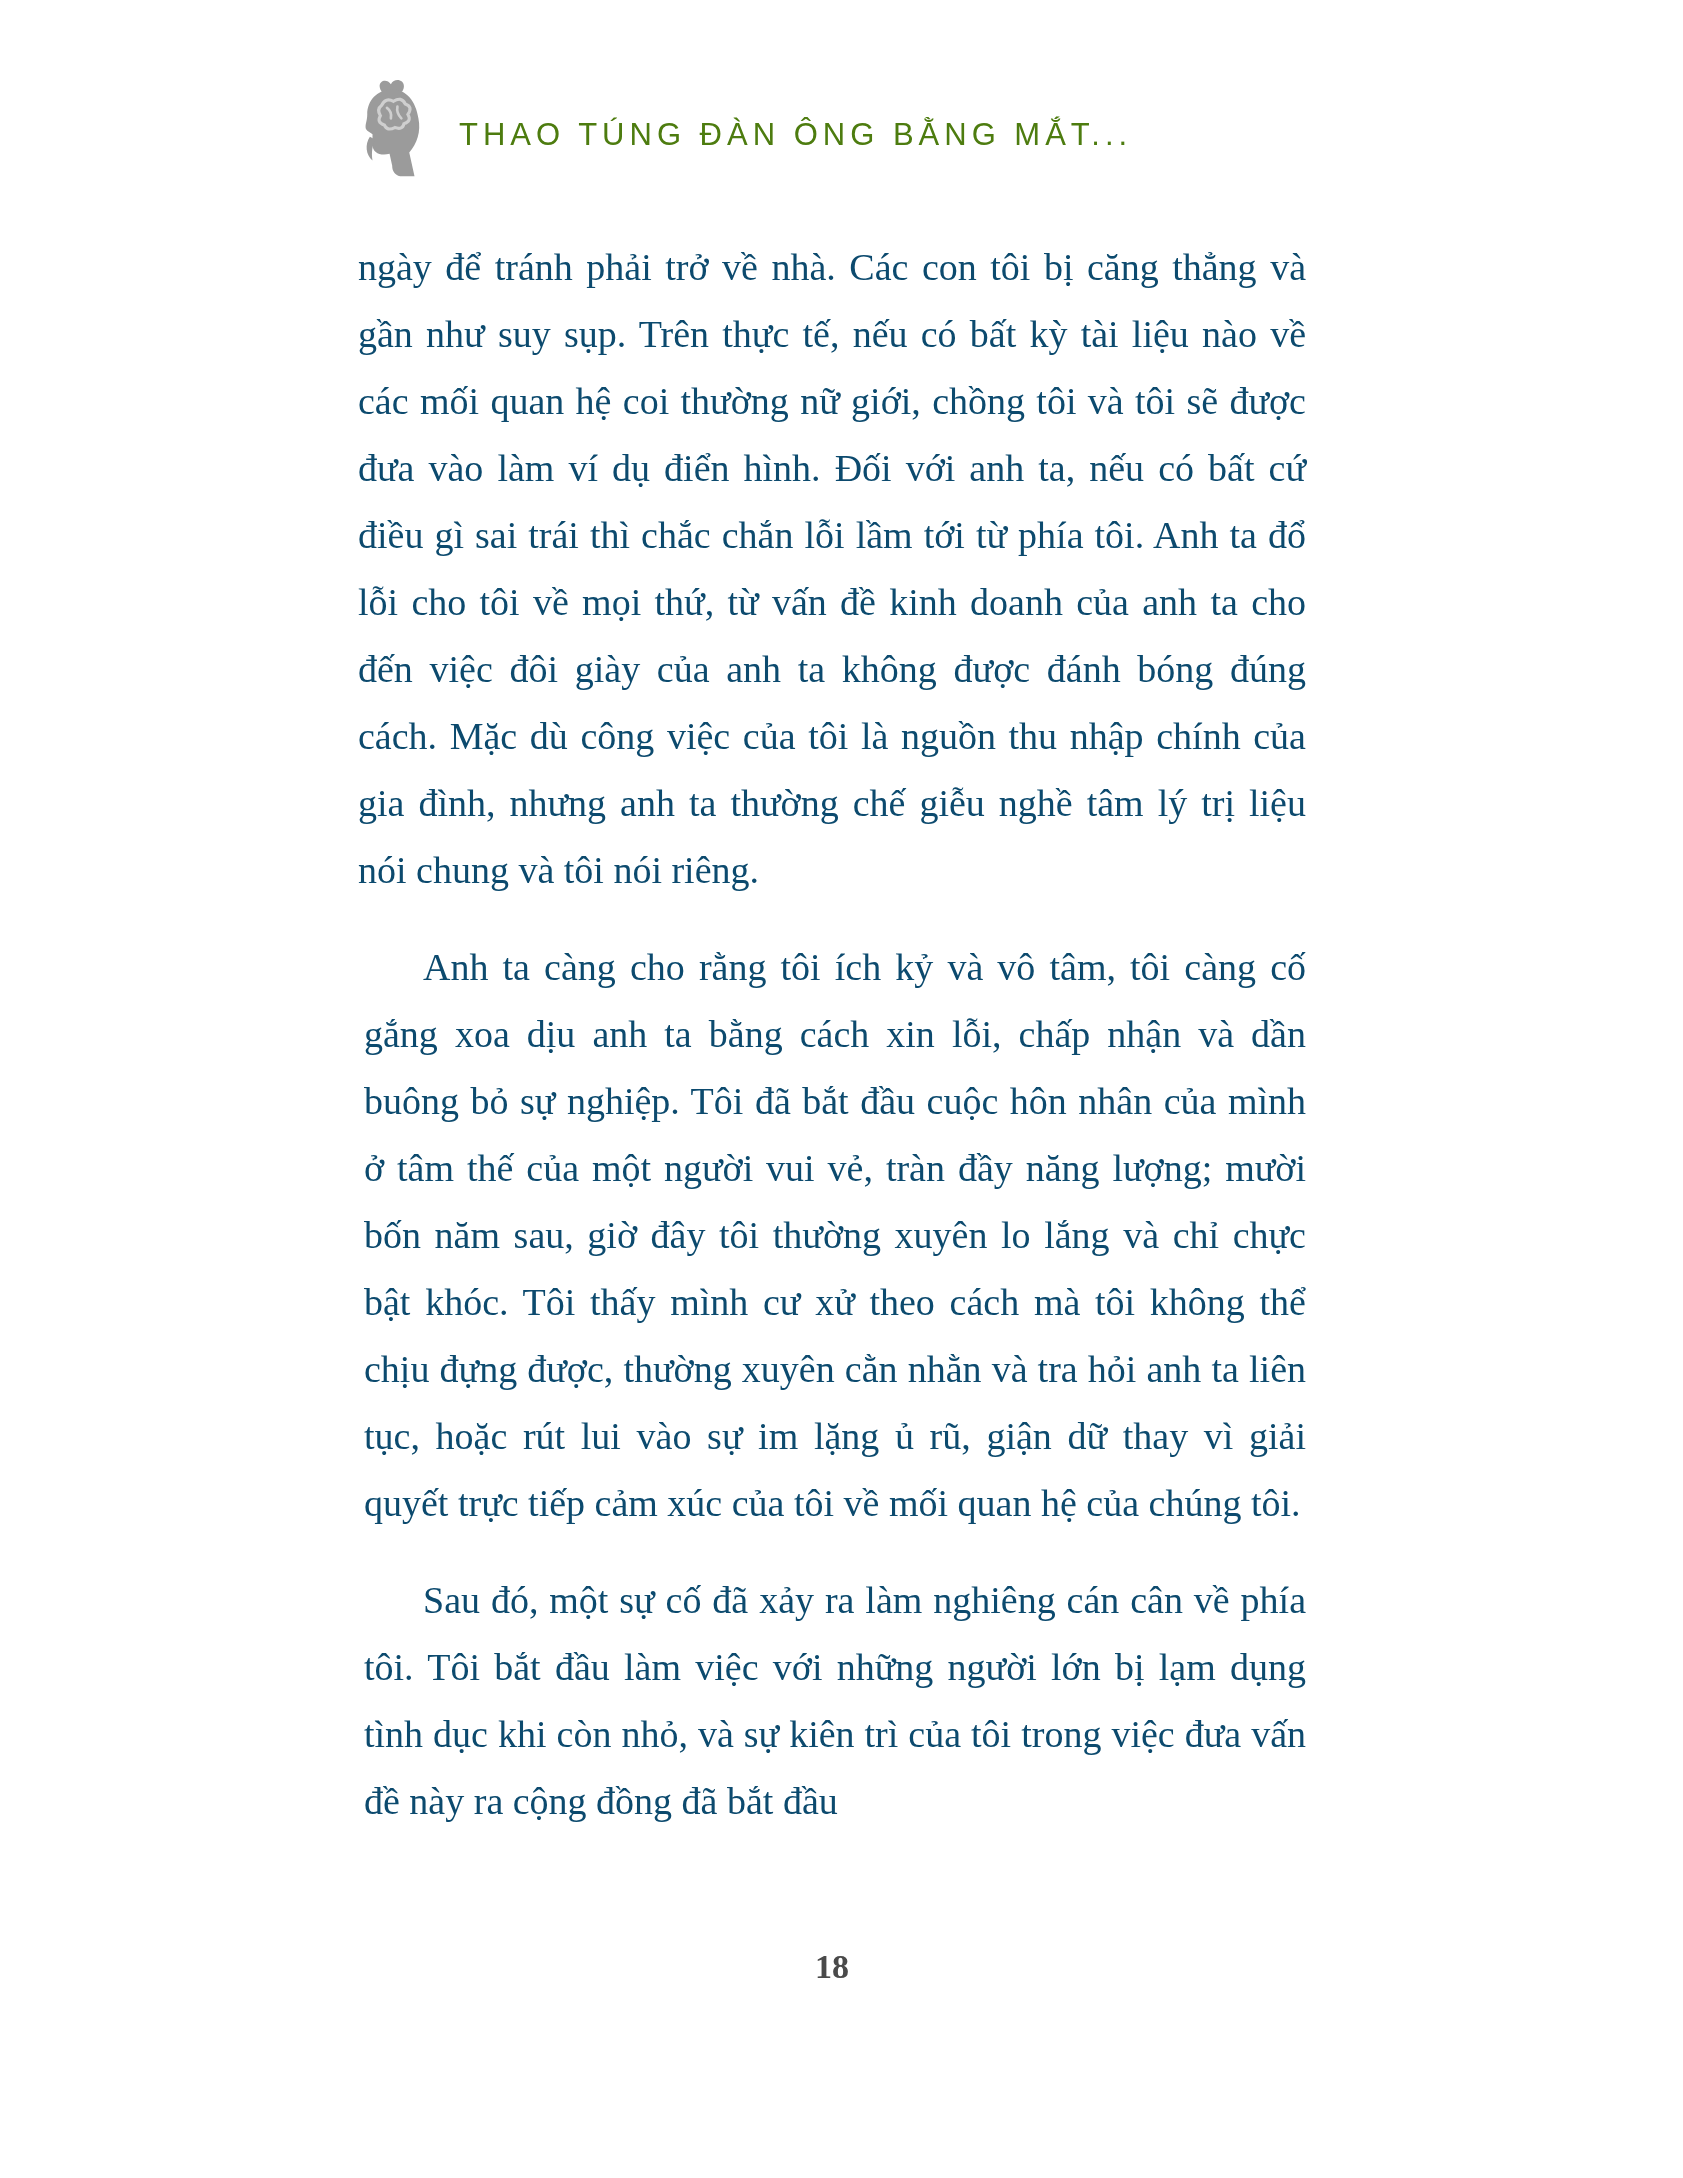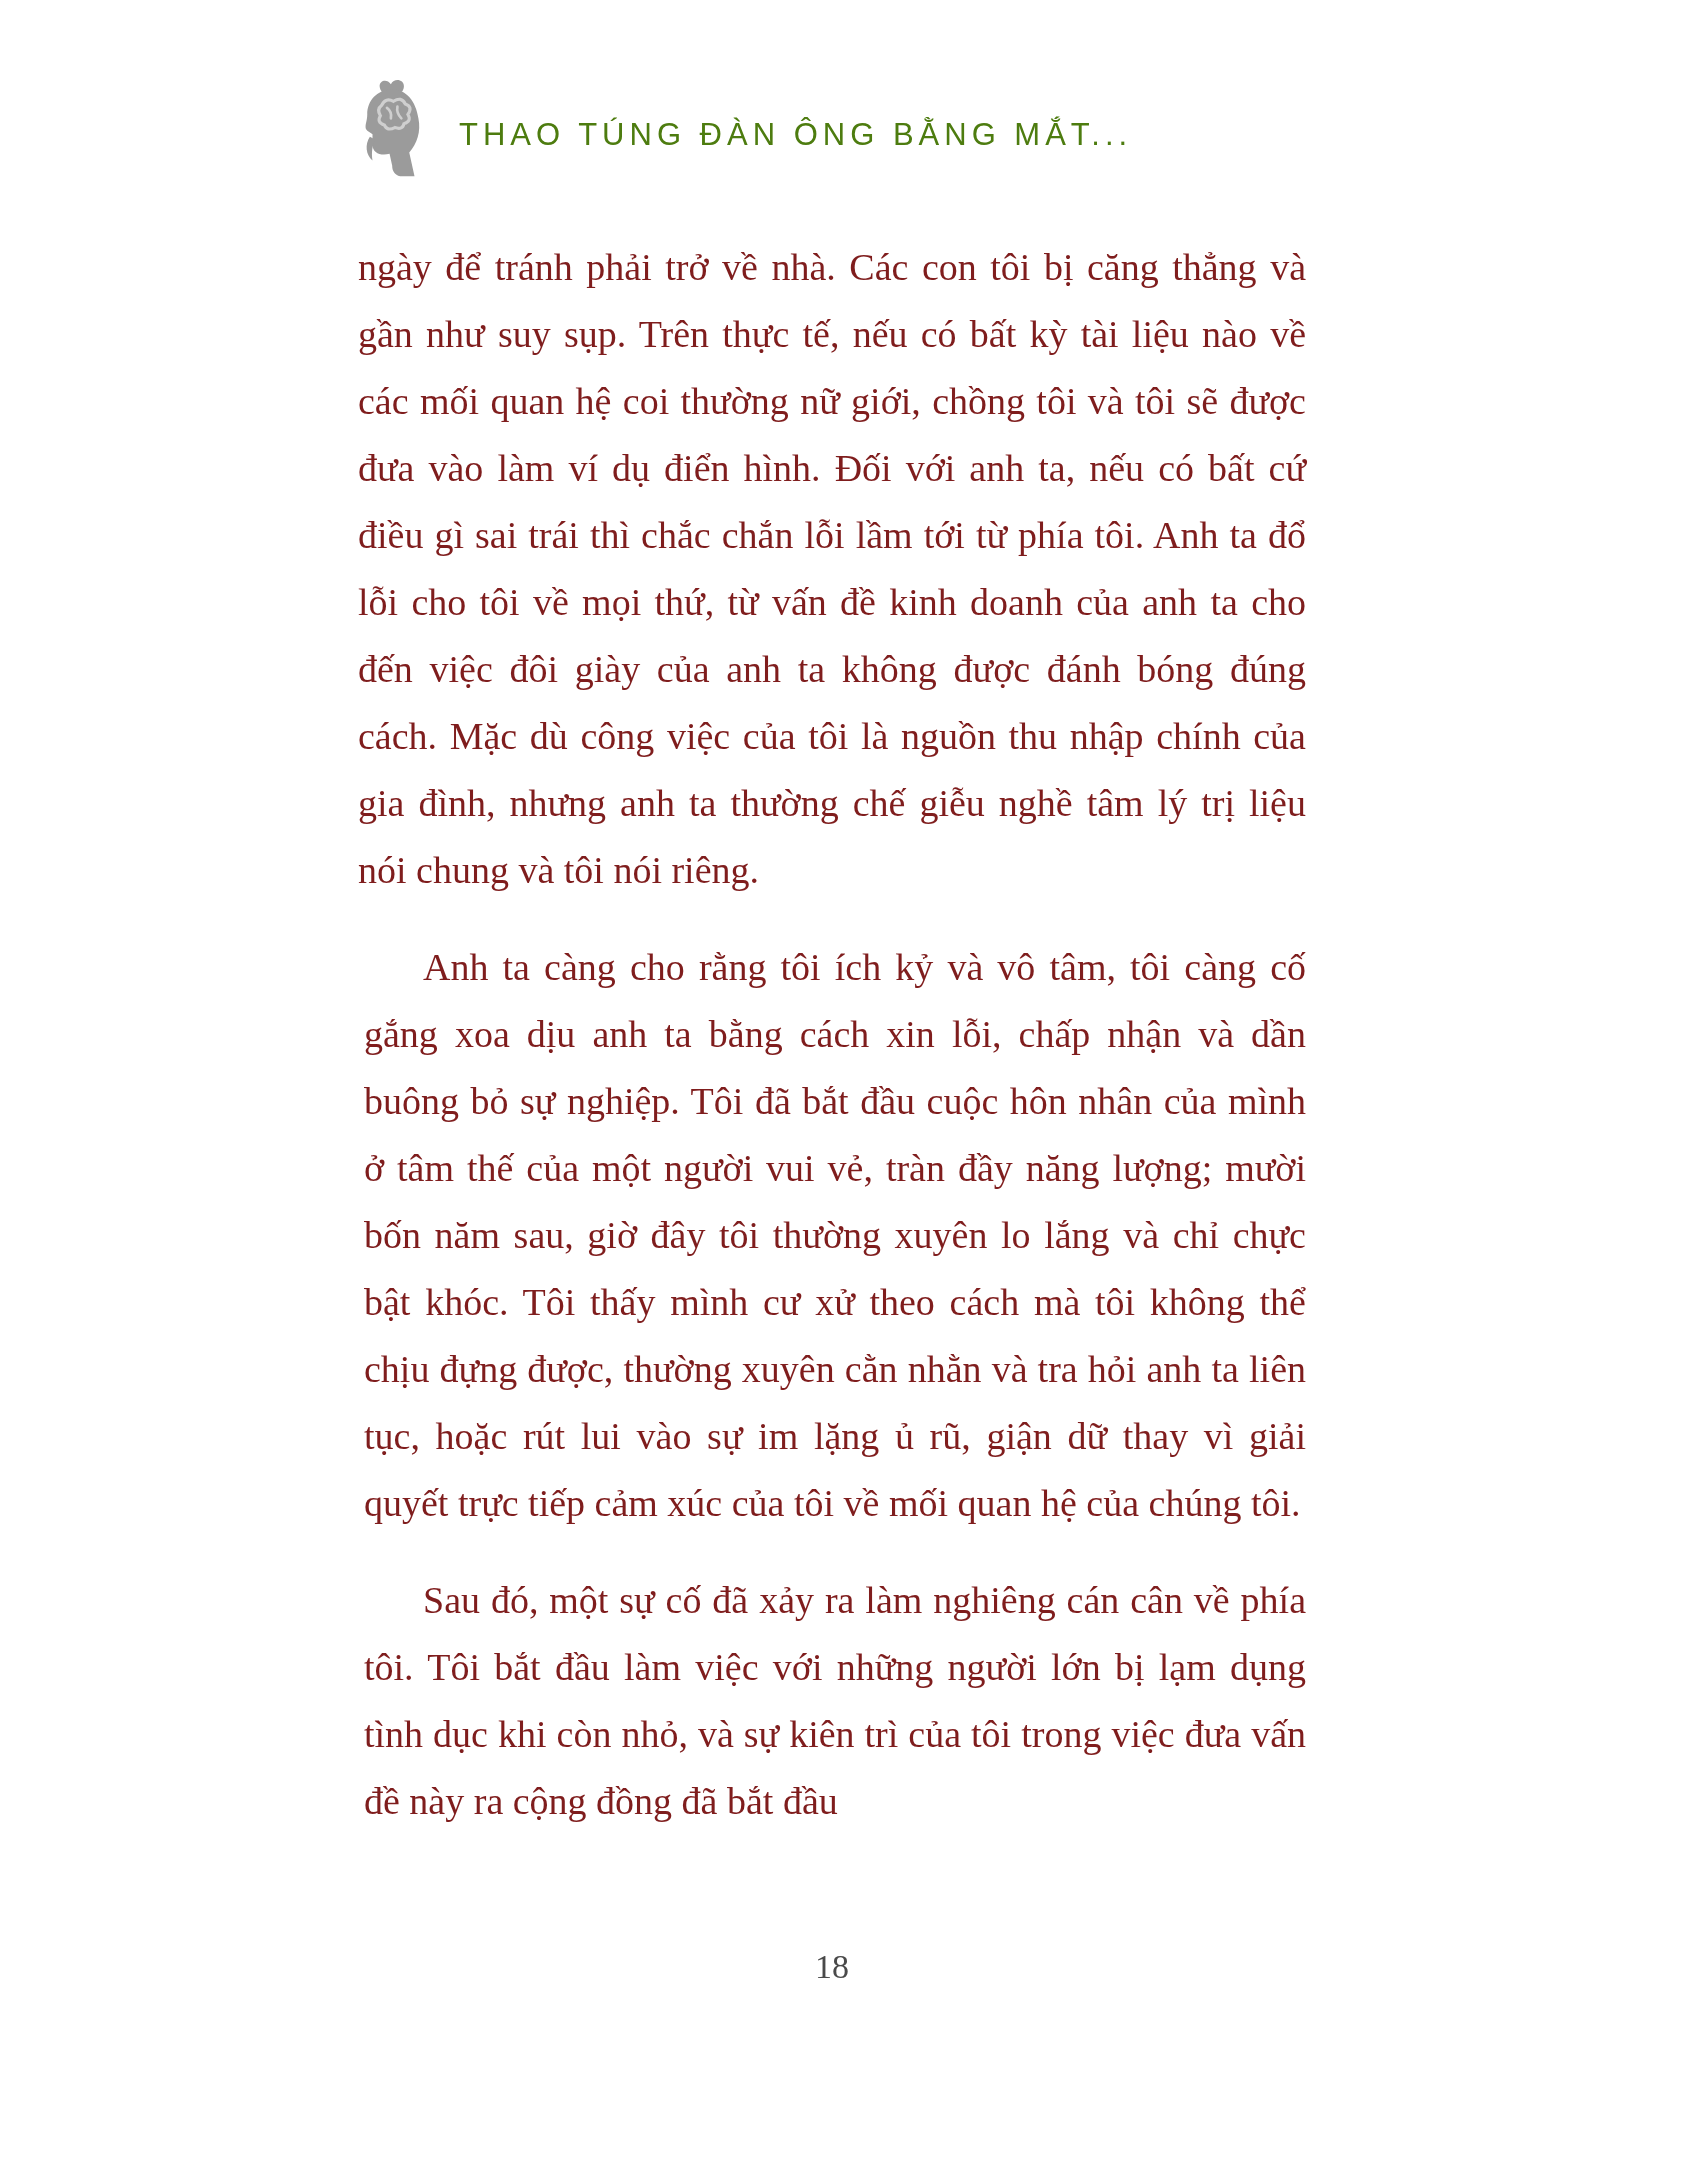--- a/index.html
+++ b/index.html
@@ -37,40 +37,41 @@
     padding-top: 6px;
   }
   .body-text {
     position: absolute;
     top: 234px;
     left: 358px;
     width: 948px;
     font-family: "Liberation Serif", "DejaVu Serif", serif;
     font-size: 38px;
     line-height: 67px;
-    color: #7f1d1d;
+    color: #0c4a6e;
     text-align: justify;
     text-justify: inter-word;
   }
   .body-text p {
     margin: 0 0 30px 0;
   }
   .body-text p.indent {
     text-indent: 59px;
     margin-left: 6px;
   }
   .page-number {
     position: absolute;
     top: 1948px;
     left: 358px;
     width: 948px;
     text-align: center;
     font-family: "Liberation Serif", "DejaVu Serif", serif;
     font-size: 34px;
     color: #4a4a4a;
+    font-weight: bold;
   }
 </style>
 </head>
 <body>
 
 <div class="page">
 
   <div class="header">
     <span class="logo">
       <svg width="79" height="105" viewBox="0 0 60 80" xmlns="http://www.w3.org/2000/svg">

